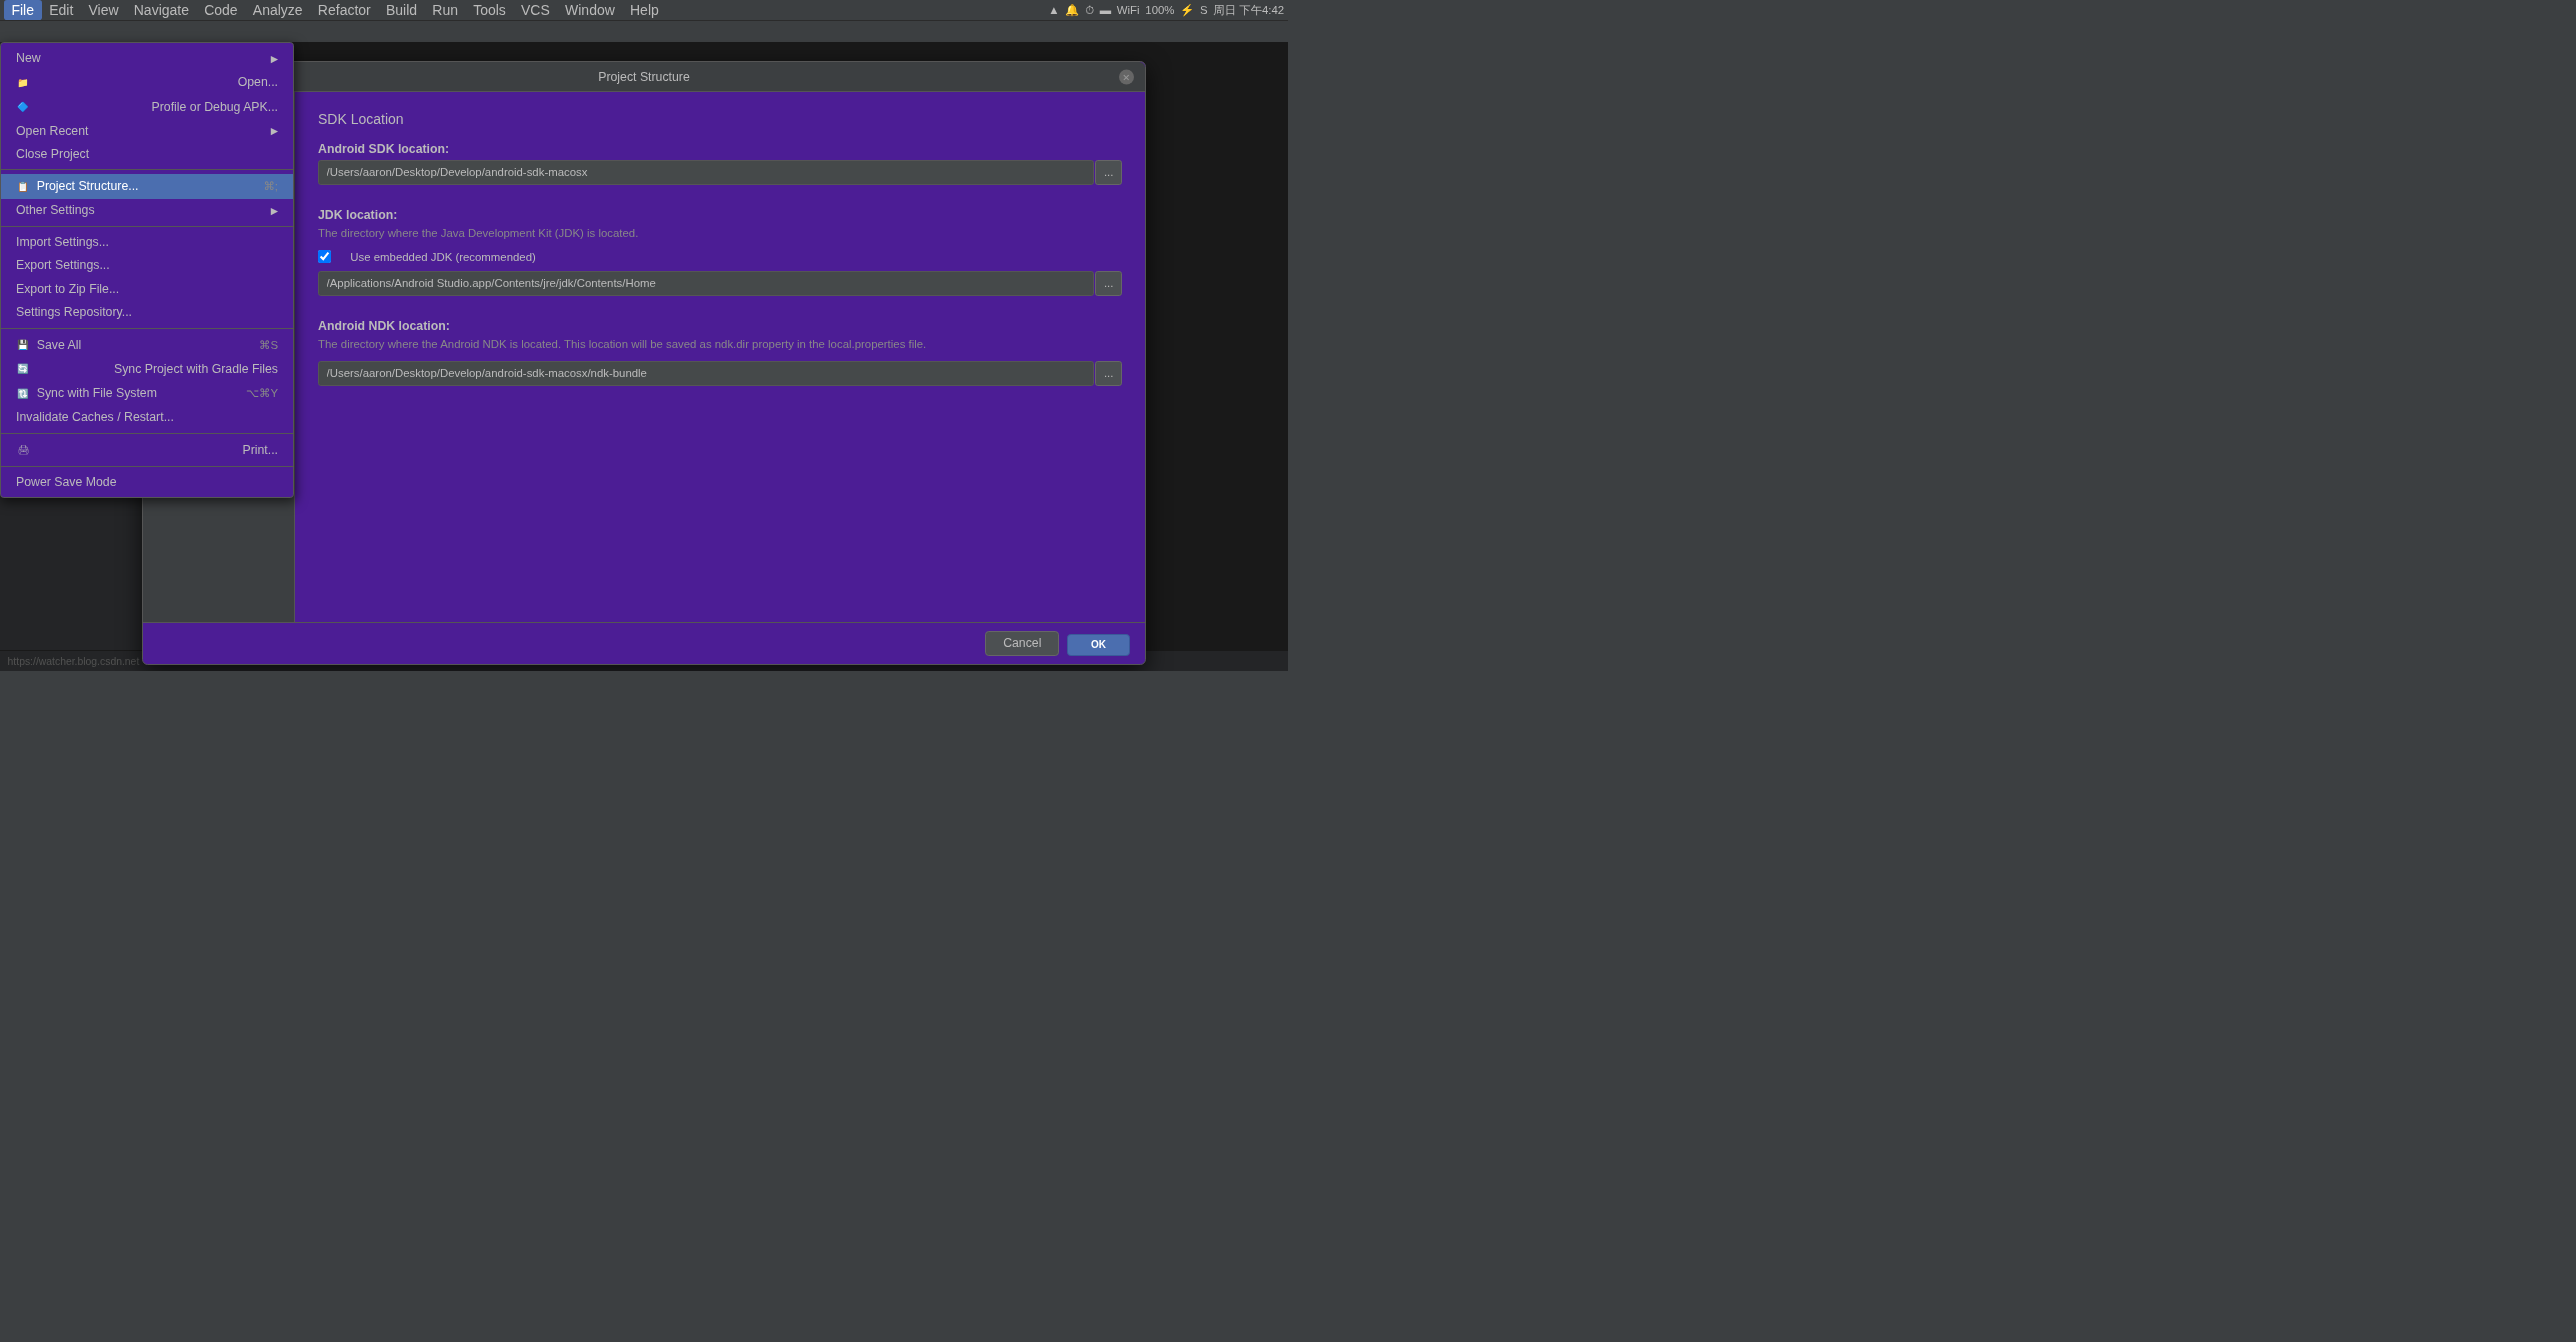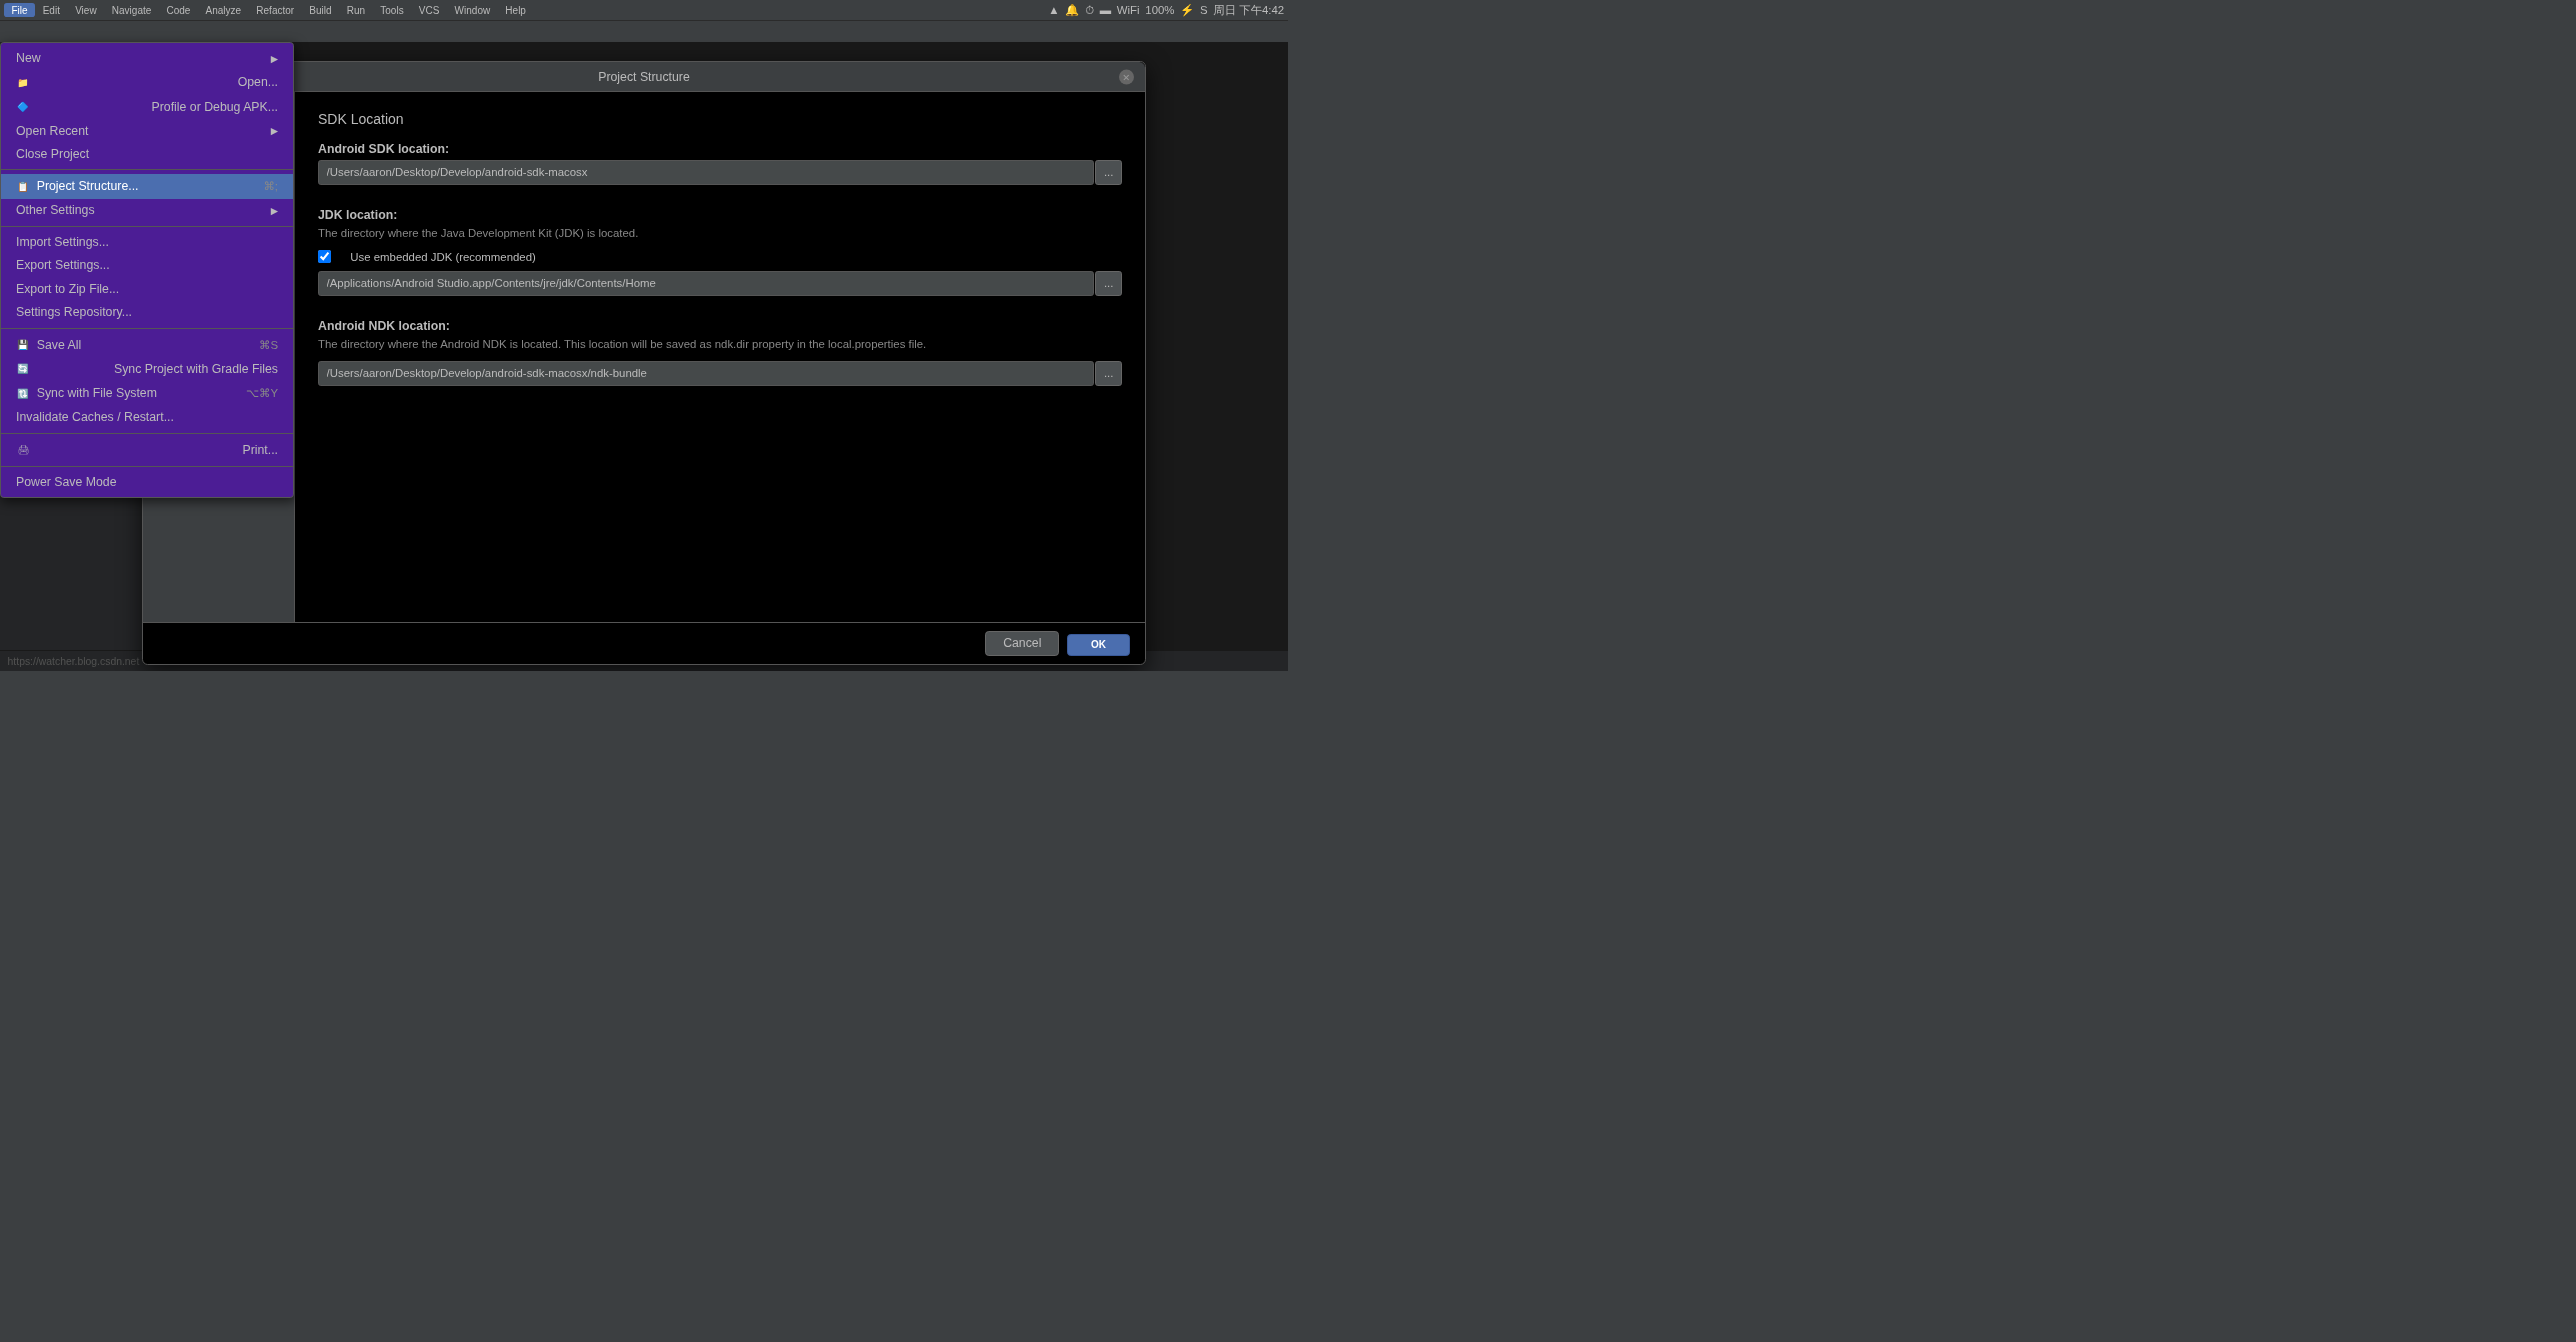--- a/index.html
+++ b/index.html
@@ -20,21 +20,21 @@
       align-items: center;
       background: #3c3f41;
       height: 21px;
       padding: 0 3.8px;
       border-bottom: 0.9px solid #2b2b2b;
       position: relative;
       z-index: 100;
     }
     .menubar-item {
       padding: 1.9px 7.6px;
-      font-size: 10px;
+      font-size: 14px;
       color: #bbbbbb;
       cursor: pointer;
       border-radius: 2.8px;
     }
     .menubar-item:hover, .menubar-item.active {
       background: #4b6eaf;
       color: #ffffff;
     }
     .menubar-right {
       margin-left: auto;
@@ -103,21 +103,21 @@
       right: 0;
       bottom: 0;
       background: rgba(0,0,0,0.4);
       display: flex;
       align-items: flex-start;
       justify-content: center;
       padding-top: 19px;
       z-index: 10;
     }
     .dialog {
-      background: #000000;
+      background: #4c1d95;
       border: 0.9px solid #555555;
       border-radius: 5.7px;
       width: 1004px;
       box-shadow: 0 7.6px 23px rgba(0,0,0,0.7);
     }
     .dialog-title-bar {
       display: flex;
       align-items: center;
       justify-content: center;
       padding: 7.6px 11.4px;

